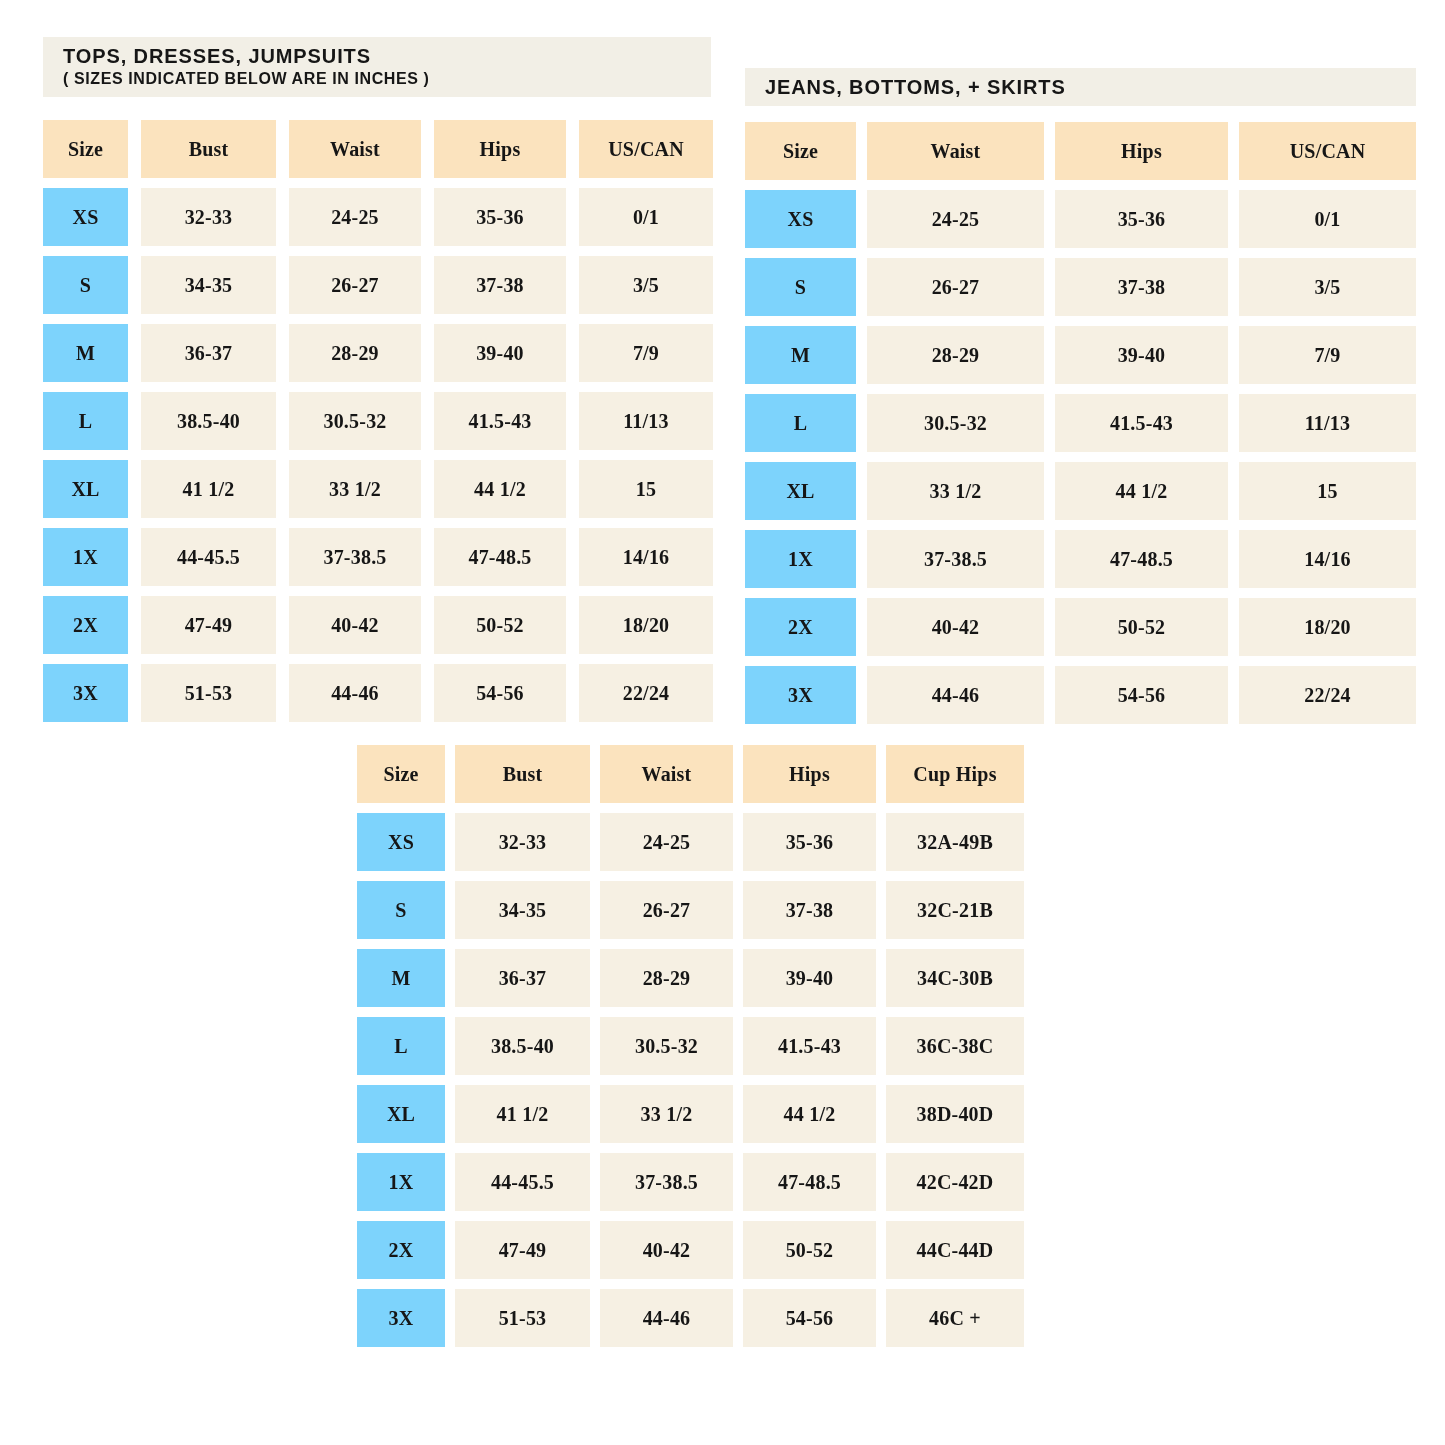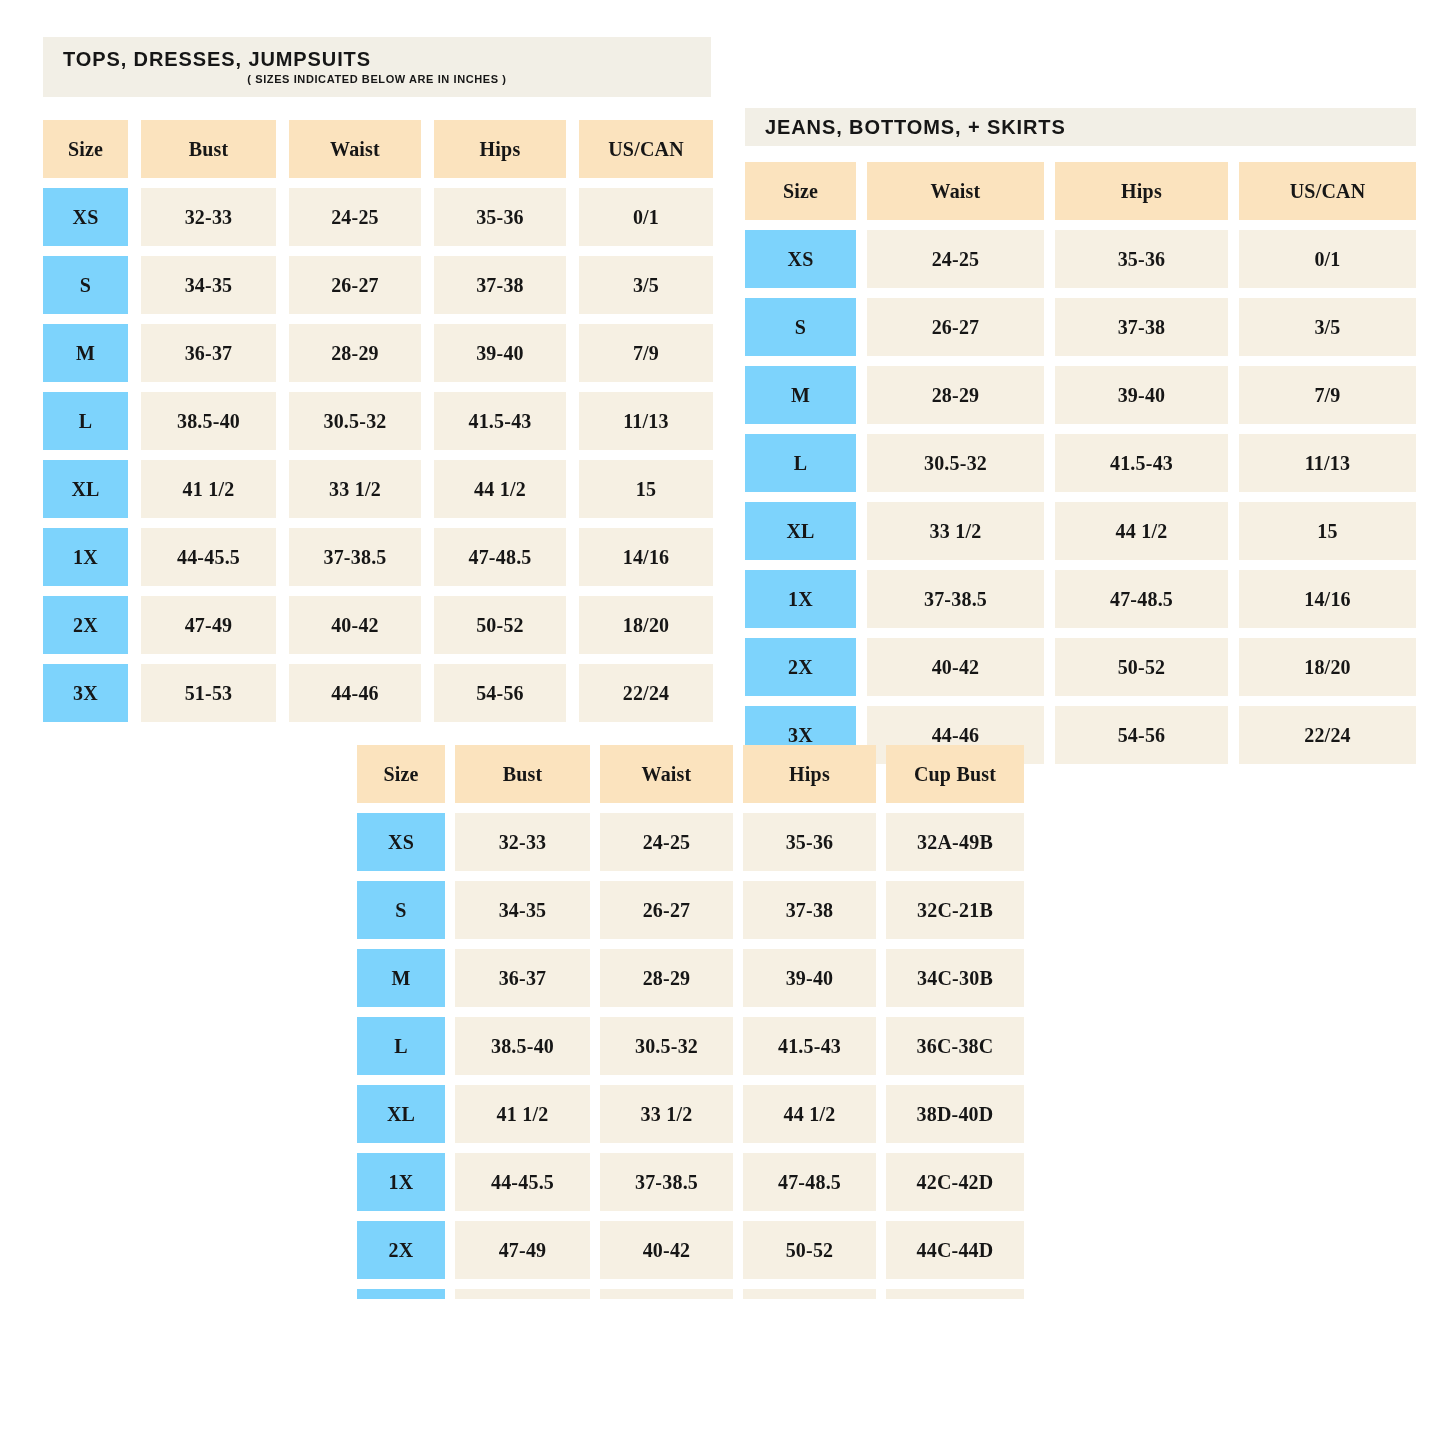--- a/index.html
+++ b/index.html
@@ -1,53 +1,52 @@
 <!DOCTYPE html>
 <html><head>
 <meta charset="utf-8">
 <style>
   html, body { margin: 0; padding: 0; background: #ffffff; }
   #canvas {
     position: relative;
     width: 1445px;
-    height: 1299px;
+    height: 1445px;
     background: #ffffff;
     font-family: "Liberation Sans", sans-serif;
     color: #161616;
     overflow: hidden;
   }
   .section { position: absolute; }
   #section-tops     { left: 43px;  top: 37px;  width: 668px; }
   #section-jeans    { left: 745px; top: 68px;  width: 671px; }
   #section-lingerie { left: 357px; top: 745px; width: 667px; }
 
   .title-bar {
     background: #F2EFE6;
     padding: 0 20px;
     box-sizing: border-box;
     display: flex;
     flex-direction: column;
     justify-content: center;
   }
   .title-bar.tall  { height: 60px; margin-bottom: 23px; }
-  .title-bar.short { height: 38px; margin-bottom: 16px; margin-top: 40px; }
+  .title-bar.short { height: 38px; margin-bottom: 16px; }
   .title {
     font-size: 20px;
     font-weight: 700;
     letter-spacing: 0.9px;
     line-height: 1.25;
     white-space: nowrap;
   }
   .subtitle {
-    font-size: 11px;
+    font-size: 16px;
     font-weight: 700;
     letter-spacing: 0.6px;
     line-height: 1.3;
     white-space: nowrap;
-    text-align: center;
   }
 
   .grid { display: grid; font-family: Liberation Serif, serif; }
   #grid-tops     { grid-template-columns: 85px 135px 132px 132px 134px; gap: 10px 13px; }
   #grid-jeans    { grid-template-columns: 111px 177px 173px 177px;      gap: 10px 11px; }
   #grid-lingerie { grid-template-columns: 88px 135px 133px 133px 138px; gap: 10px 10px; }
 
   .cell {
     height: 58px;
     display: flex;
@@ -164,21 +163,21 @@
         <div class="cell data">22/24</div>
       </div>
   </div>
 
   <div class="section" id="section-lingerie">
     <div class="grid" id="grid-lingerie">
         <div class="cell head">Size</div>
         <div class="cell head">Bust</div>
         <div class="cell head">Waist</div>
         <div class="cell head">Hips</div>
-        <div class="cell head">Cup Bust</div>
+        <div class="cell head">Cup Hips</div>
         <div class="cell size">XS</div>
         <div class="cell data">32-33</div>
         <div class="cell data">24-25</div>
         <div class="cell data">35-36</div>
         <div class="cell data">32A-49B</div>
         <div class="cell size">S</div>
         <div class="cell data">34-35</div>
         <div class="cell data">26-27</div>
         <div class="cell data">37-38</div>
         <div class="cell data">32C-21B</div>

